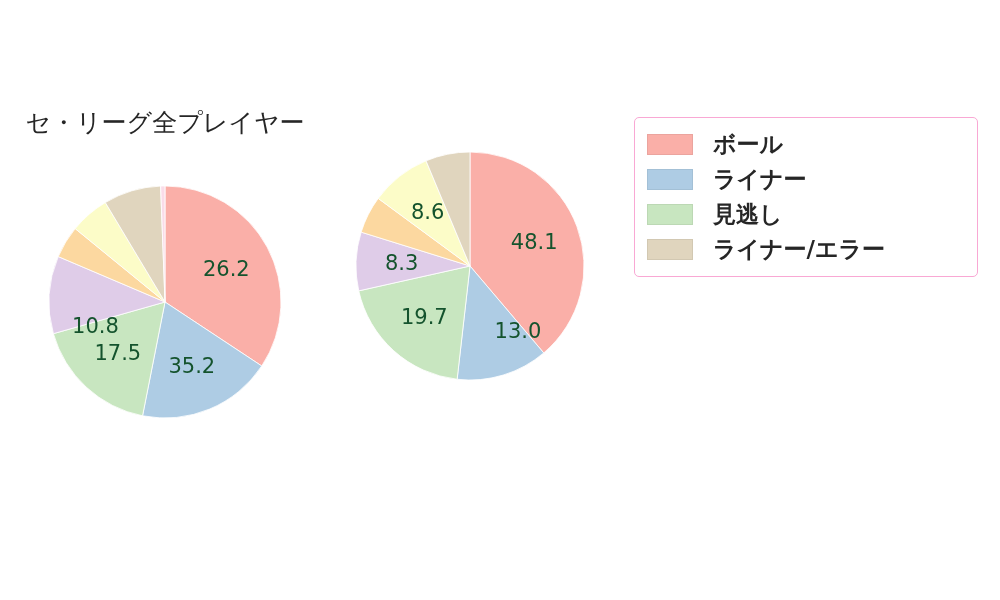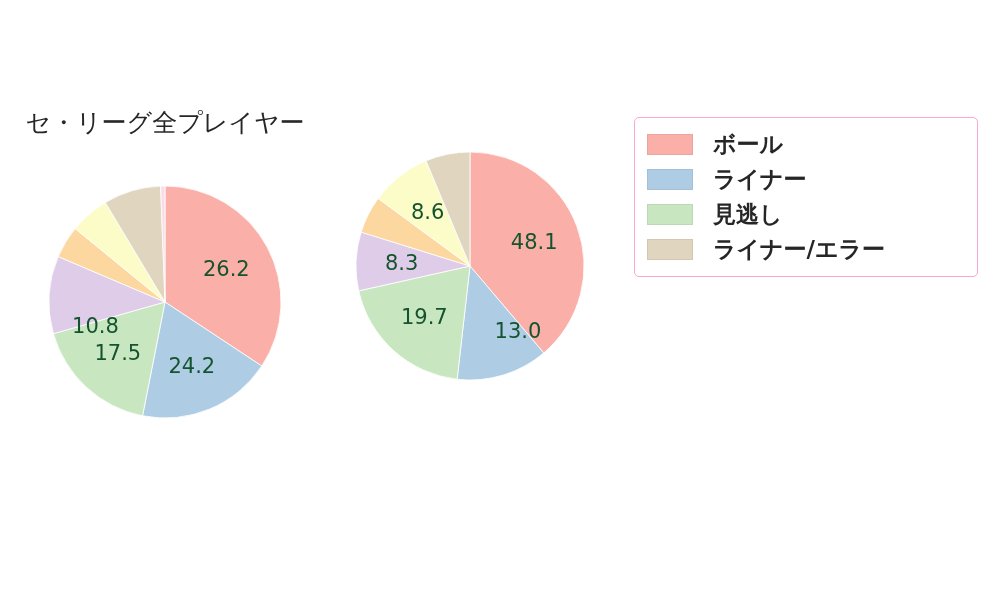--- a/index.html
+++ b/index.html
@@ -111,21 +111,21 @@
             <path d="M 116 116 L 93.548 229.807 A 116 116 0 0 1 4.405 147.662 Z" fill="#c8e6c0" stroke="#ffffff" stroke-width="0.8"></path>
             <path d="M 116 116 L 4.405 147.662 A 116 116 0 0 1 9.253 70.601 Z" fill="#dfcce8" stroke="#ffffff" stroke-width="0.8"></path>
             <path d="M 116 116 L 9.253 70.601 A 116 116 0 0 1 26.158 42.622 Z" fill="#fcd8a0" stroke="#ffffff" stroke-width="0.8"></path>
             <path d="M 116 116 L 26.158 42.622 A 116 116 0 0 1 56.325 16.527 Z" fill="#fcfcc8" stroke="#ffffff" stroke-width="0.8"></path>
             <path d="M 116 116 L 56.325 16.527 A 116 116 0 0 1 111.628 0.082 Z" fill="#e0d5be" stroke="#ffffff" stroke-width="0.8"></path>
             <path d="M 116 116 L 111.628 0.082 A 116 116 0 0 1 116.000 0.000 Z" fill="#fadce8" stroke="#ffffff" stroke-width="0.8"></path>
           </g>
       </svg>
 
       <div class="slice-label" id="lbl-l-ball" style="left: 177.3px; top: 83px;">26.2</div>
-      <div class="slice-label" id="lbl-l-foul" style="left: 142.8px; top: 180.2px;">24.2</div>
+      <div class="slice-label" id="lbl-l-foul" style="left: 142.8px; top: 180.2px;">35.2</div>
       <div class="slice-label" id="lbl-l-called" style="left: 68.8px; top: 167.2px; text-align: right;">17.5</div>
       <div class="slice-label" id="lbl-l-swing" style="left: 46.5px; top: 111.6px; margin-top: 28px;">10.8</div>
     </div>
   </div>
 
   <div class="pie-panel" id="panel-right">
 
     <div class="pie-wrap" id="wrap-right">
       <svg class="pie-svg" width="228" height="228" viewBox="0 0 228 228">
         <g id="slices-right">

